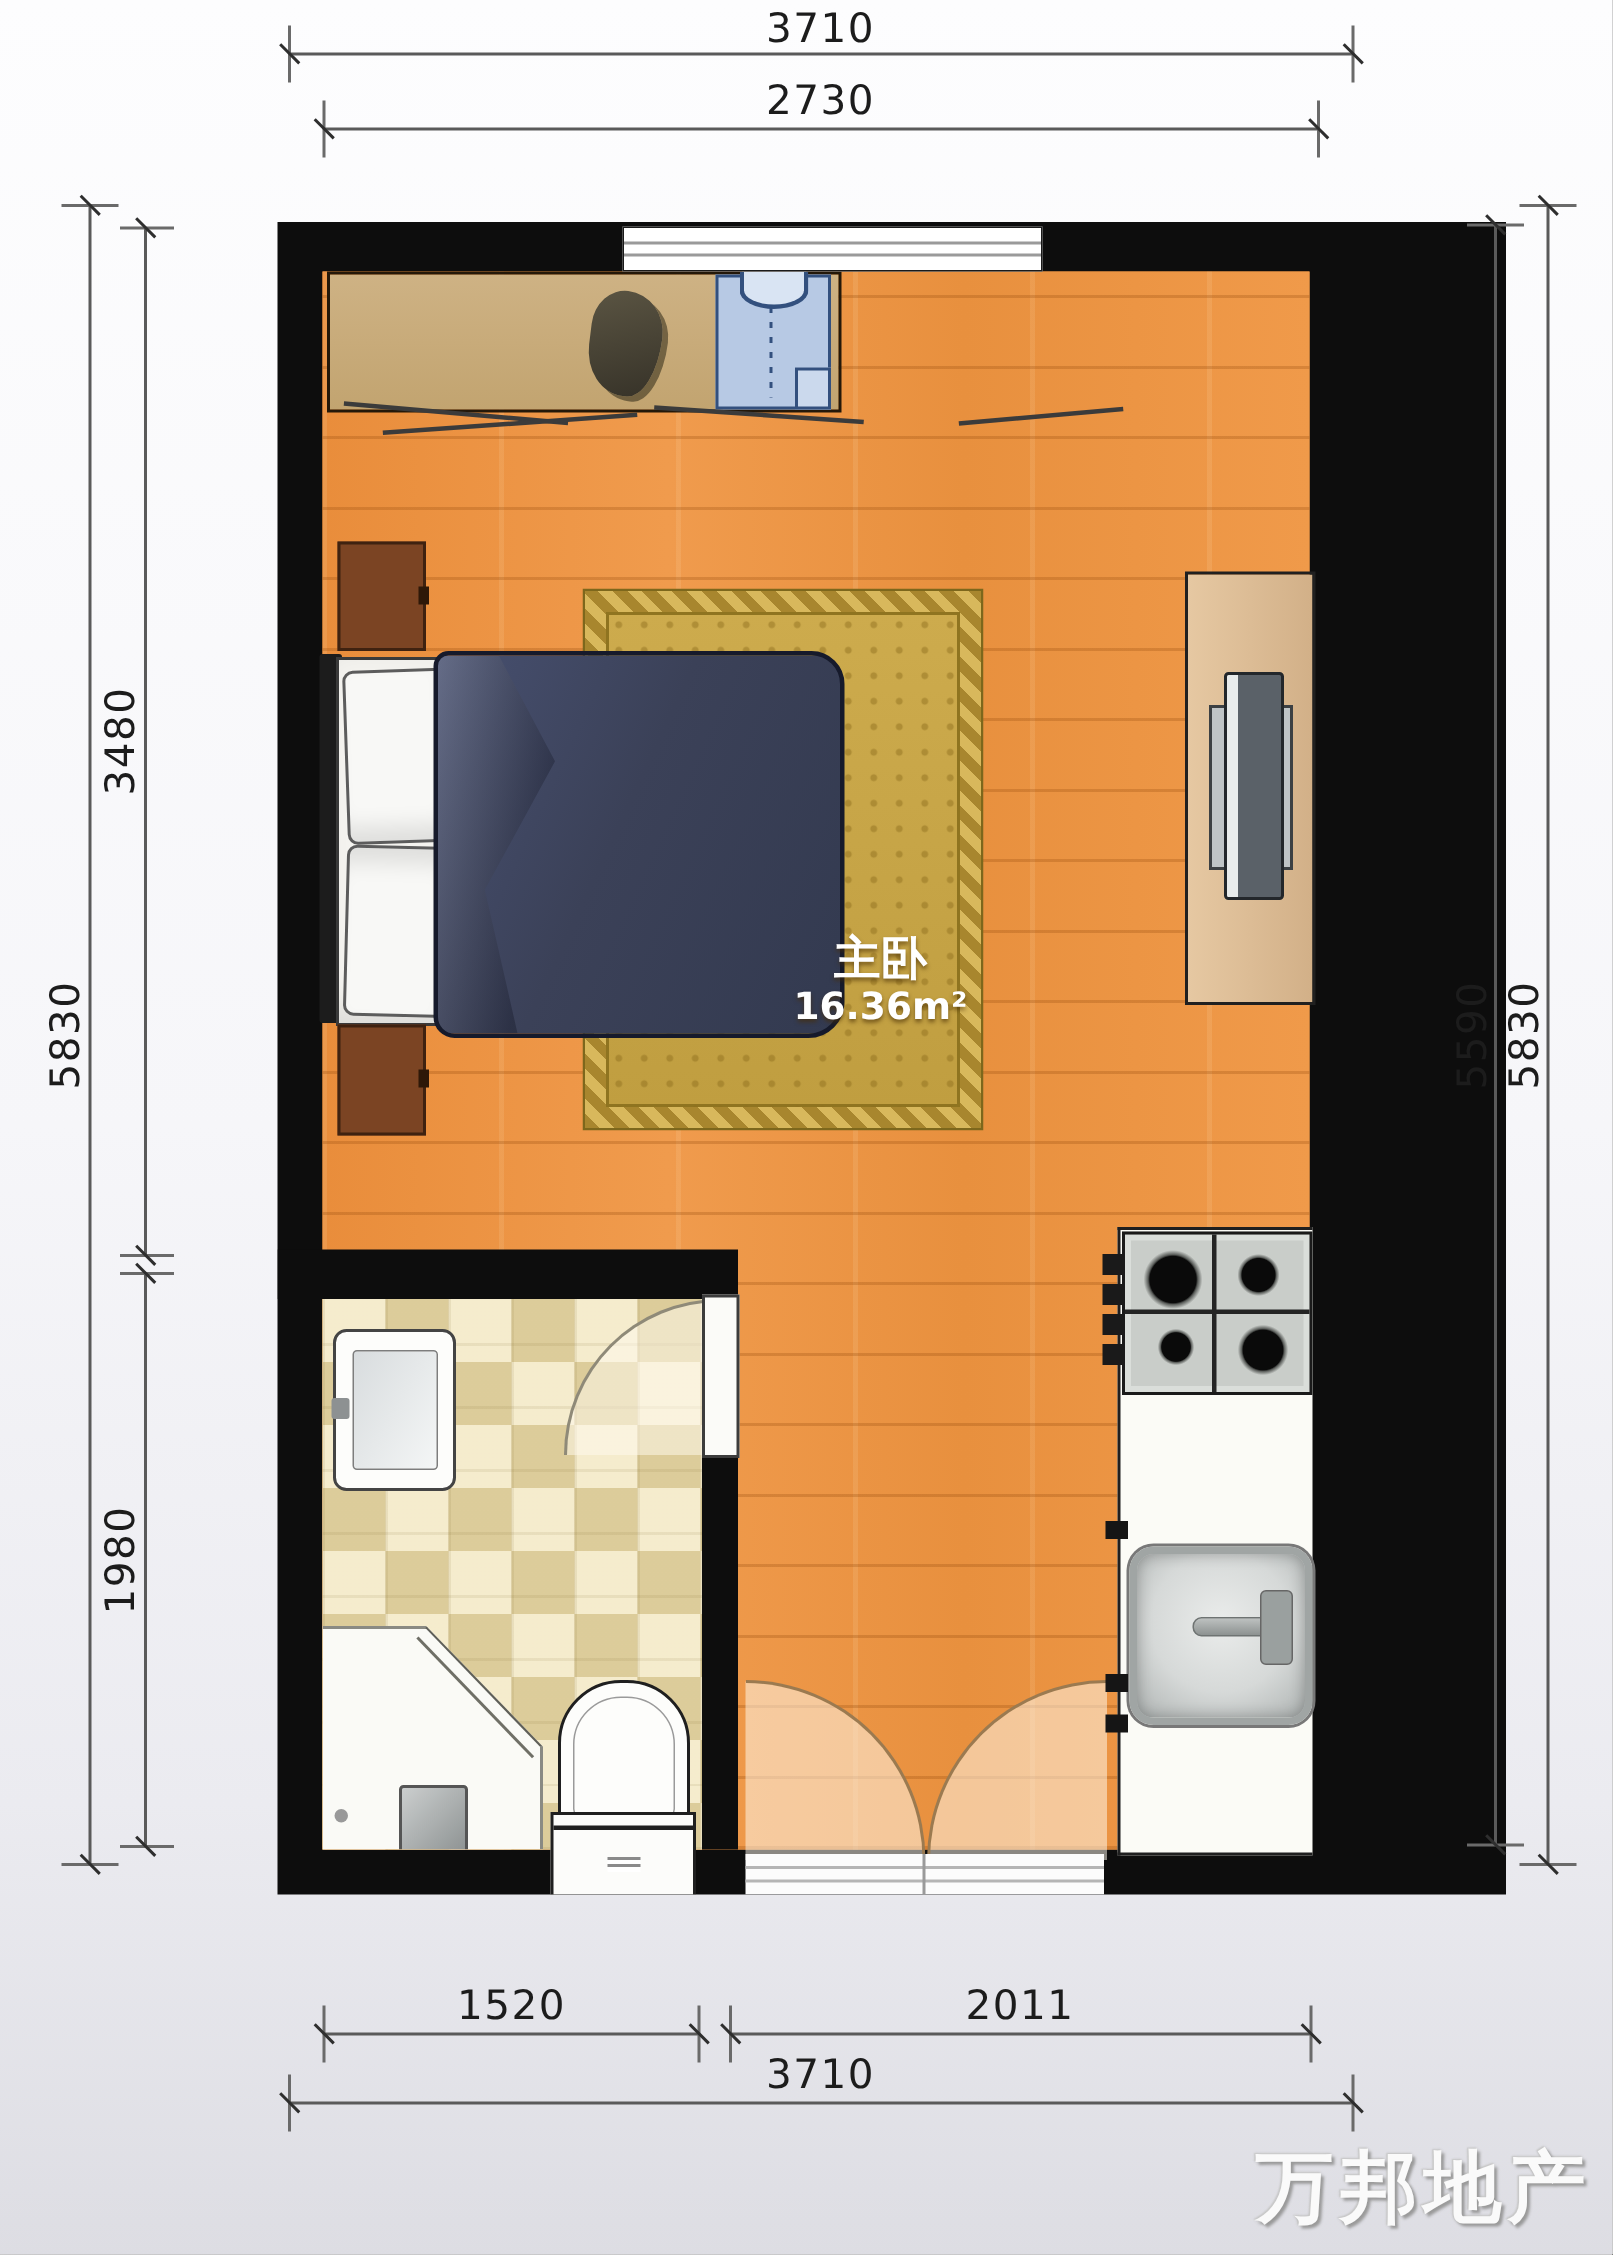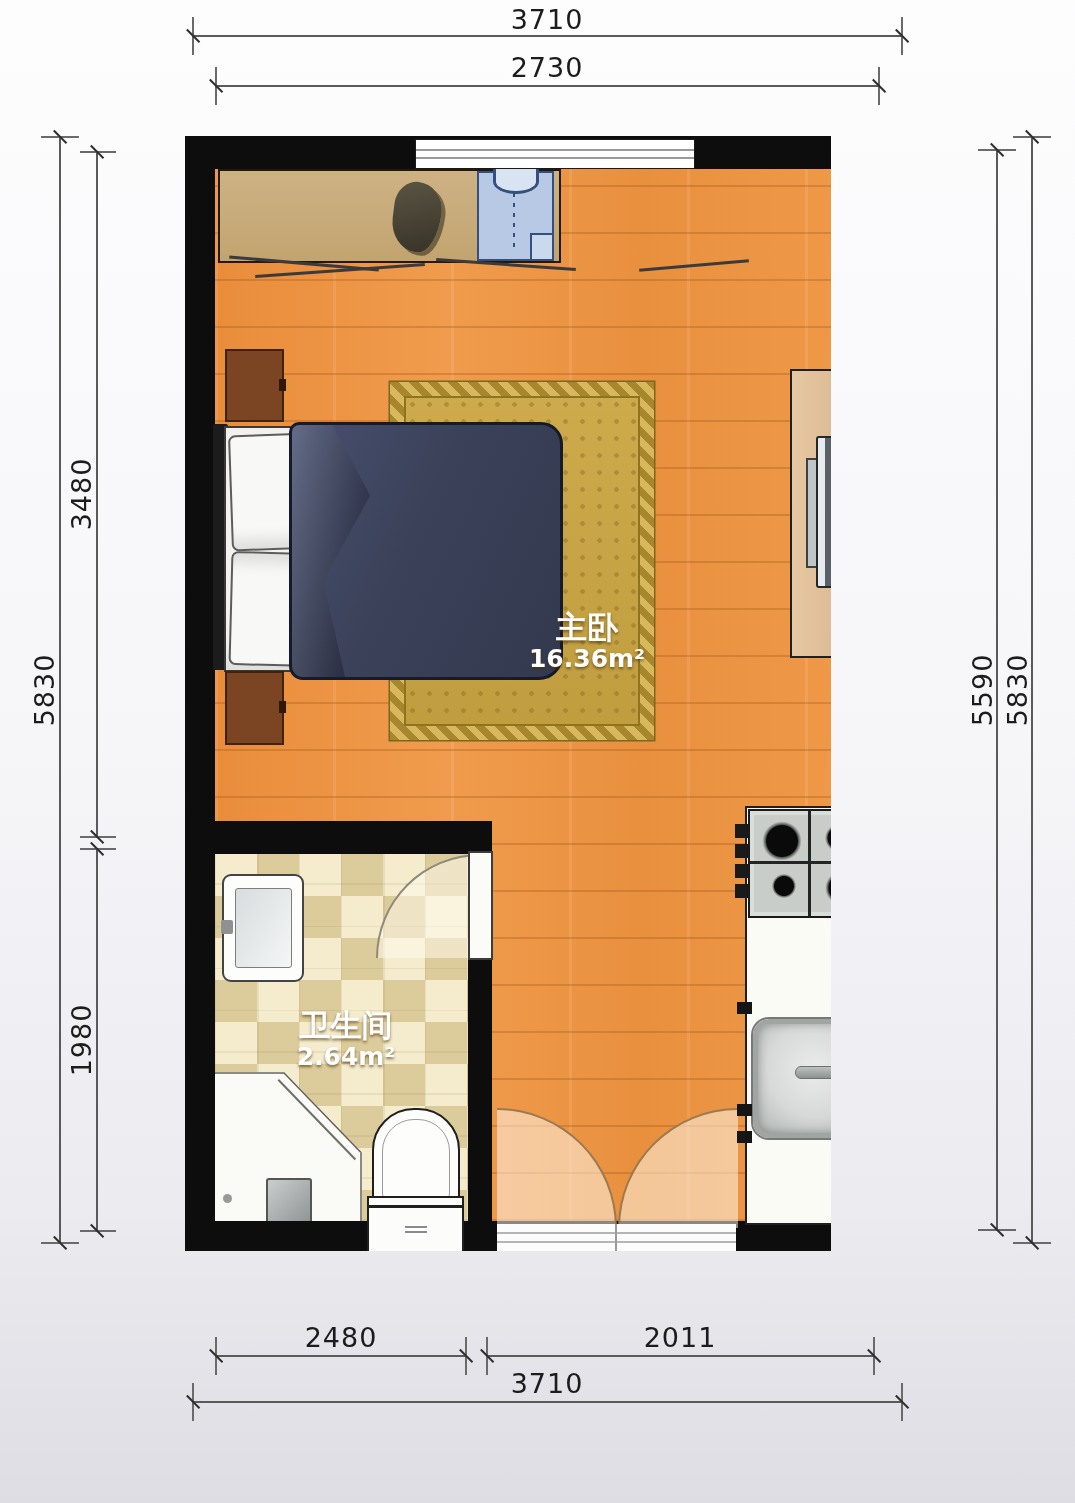--- a/index.html
+++ b/index.html
@@ -9,21 +9,21 @@
     font-family:"DejaVu Sans","Liberation Sans",sans-serif;
   }
   .abs{position:absolute;}
   
   .dline{background:#5a5a5a;}
   .ext{background:#6a6a6a;}
   .tick{width:18px;height:2.4px;background:#2e2e2e;transform:translate(-50%,-50%) rotate(45deg);}
   .dimtext{color:#1c1c1c;font-size:27px;letter-spacing:1px;text-align:center;}
   .dimtext.vert{writing-mode:vertical-rl;transform:translate(-50%,-50%) rotate(180deg);}
   
-  #plan{left:185px;top:136px;width:646px;height:1115px;background:#0D0D0D;overflow:hidden;}
+  #plan{left:185px;top:148px;width:819px;height:1115px;background:#0D0D0D;overflow:hidden;}
   .floor{
     left:30px;top:33px;width:658px;height:1052px;
     background-color:#EC9140;
     background-image:
       repeating-linear-gradient(0deg, rgba(150,75,12,0.28) 0 2px, rgba(0,0,0,0) 2px 47px),
       repeating-linear-gradient(90deg, rgba(255,235,200,0.12) 0 3px, rgba(0,0,0,0) 3px 118px),
       linear-gradient(90deg,#E98D3B 0%,#F09B4D 35%,#E8903E 65%,#F09A4A 100%);
   }
   .tiles{
     background-color:#EFE3BE;
@@ -183,24 +183,20 @@
 
     <div class="abs" style="left:230px;top:3px;width:278px;height:28px;background:#FFFFFF;border:1px solid #1a1a1a;">
       <div class="abs" style="left:0;top:9px;width:100%;height:1.6px;background:#9a9a9a;"></div>
       <div class="abs" style="left:0;top:17px;width:100%;height:1.6px;background:#9a9a9a;"></div>
     </div>
 
     <div class="abs label" style="left:322px;top:474px;width:160px;">
       <div class="nm">主卧</div>
       <div class="ar">16.36m²</div>
     </div>
-    <div class="abs label" style="left:76px;top:872px;width:170px;">
-      <div class="nm">卫生间</div>
-      <div class="ar">2.64m²</div>
-    </div>
   </div>
 
   <div class="abs dimtext" style="left:467px;top:4px;width:160px;">3710</div>
   <div class="abs dline" style="left:193px;top:35px;width:709px;height:2px;"></div>
   <div class="abs ext" style="left:192px;top:17px;width:2px;height:38px;"></div>
   <div class="abs ext" style="left:901px;top:17px;width:2px;height:38px;"></div>
   <div class="abs tick" style="left:193px;top:36px;"></div>
   <div class="abs tick" style="left:902px;top:36px;"></div>
 
   <div class="abs dimtext" style="left:467px;top:52px;width:160px;">2730</div>
@@ -238,34 +234,35 @@
   <div class="abs tick" style="left:997px;top:150px;"></div>
   <div class="abs tick" style="left:997px;top:1230px;"></div>
 
   <div class="abs dimtext vert" style="left:1017px;top:690px;">5830</div>
   <div class="abs dline" style="left:1031px;top:137px;width:2px;height:1106px;"></div>
   <div class="abs ext" style="left:1013px;top:136px;width:38px;height:2px;"></div>
   <div class="abs ext" style="left:1013px;top:1242px;width:38px;height:2px;"></div>
   <div class="abs tick" style="left:1032px;top:137px;"></div>
   <div class="abs tick" style="left:1032px;top:1243px;"></div>
 
-  <div class="abs dimtext" style="left:261px;top:1322px;width:160px;">2480</div>
+  <div class="abs dimtext" style="left:261px;top:1322px;width:160px;">1520</div>
   <div class="abs dline" style="left:216px;top:1355px;width:250px;height:2px;"></div>
   <div class="abs ext" style="left:215px;top:1337px;width:2px;height:38px;"></div>
   <div class="abs ext" style="left:465px;top:1337px;width:2px;height:38px;"></div>
   <div class="abs tick" style="left:216px;top:1356px;"></div>
   <div class="abs tick" style="left:466px;top:1356px;"></div>
 
   <div class="abs dimtext" style="left:600px;top:1322px;width:160px;">2011</div>
   <div class="abs dline" style="left:487px;top:1355px;width:387px;height:2px;"></div>
   <div class="abs ext" style="left:486px;top:1337px;width:2px;height:38px;"></div>
   <div class="abs ext" style="left:873px;top:1337px;width:2px;height:38px;"></div>
   <div class="abs tick" style="left:487px;top:1356px;"></div>
   <div class="abs tick" style="left:874px;top:1356px;"></div>
 
   <div class="abs dimtext" style="left:467px;top:1368px;width:160px;">3710</div>
   <div class="abs dline" style="left:193px;top:1401px;width:709px;height:2px;"></div>
   <div class="abs ext" style="left:192px;top:1383px;width:2px;height:38px;"></div>
   <div class="abs ext" style="left:901px;top:1383px;width:2px;height:38px;"></div>
   <div class="abs tick" style="left:193px;top:1402px;"></div>
   <div class="abs tick" style="left:902px;top:1402px;"></div>
 
+  <div id="watermark" class="abs">万邦地产</div>
 </div>
 
 </body></html>

